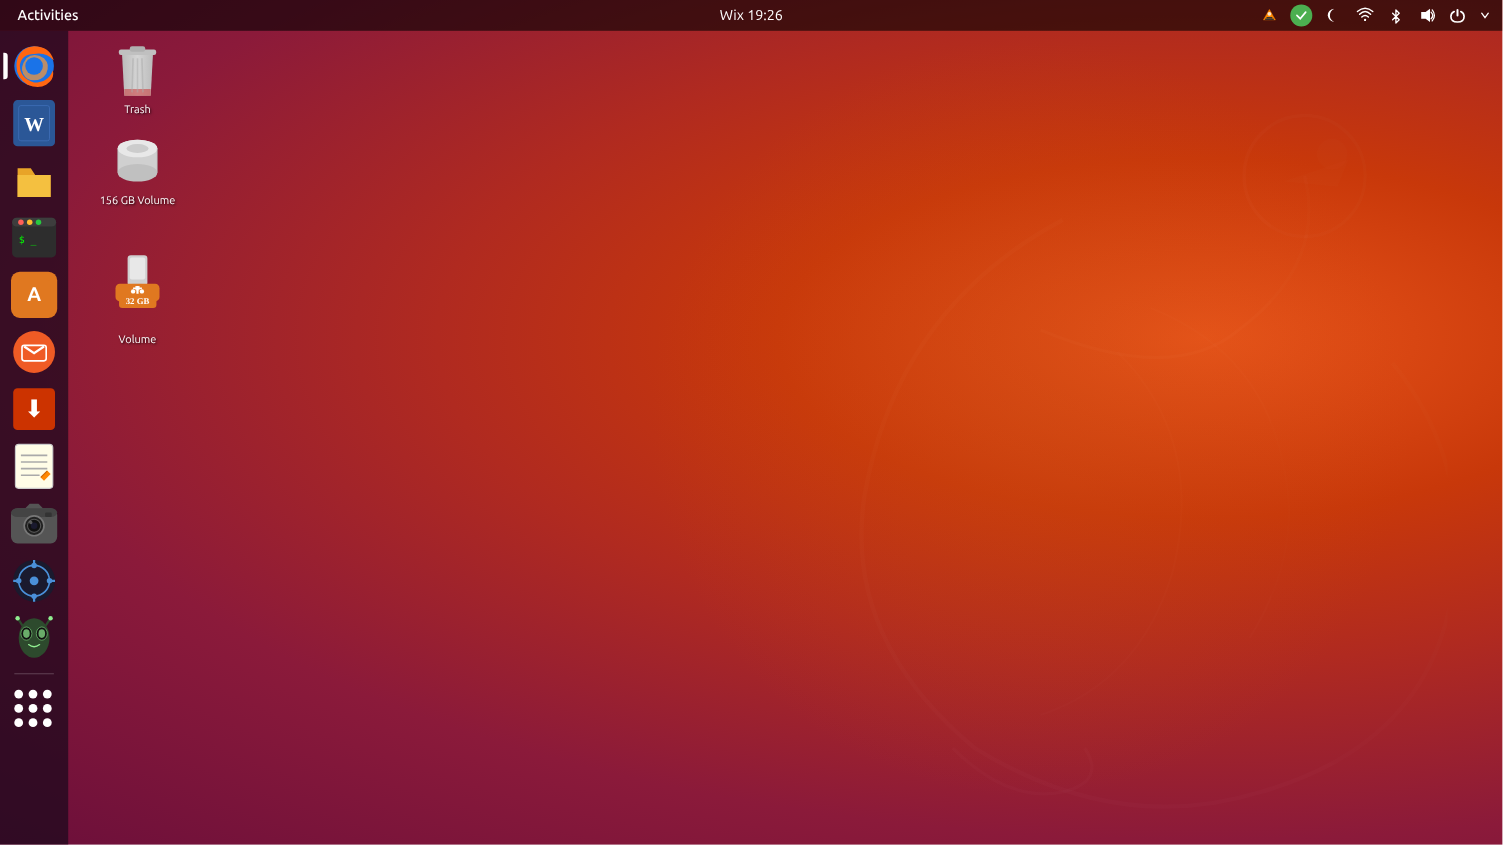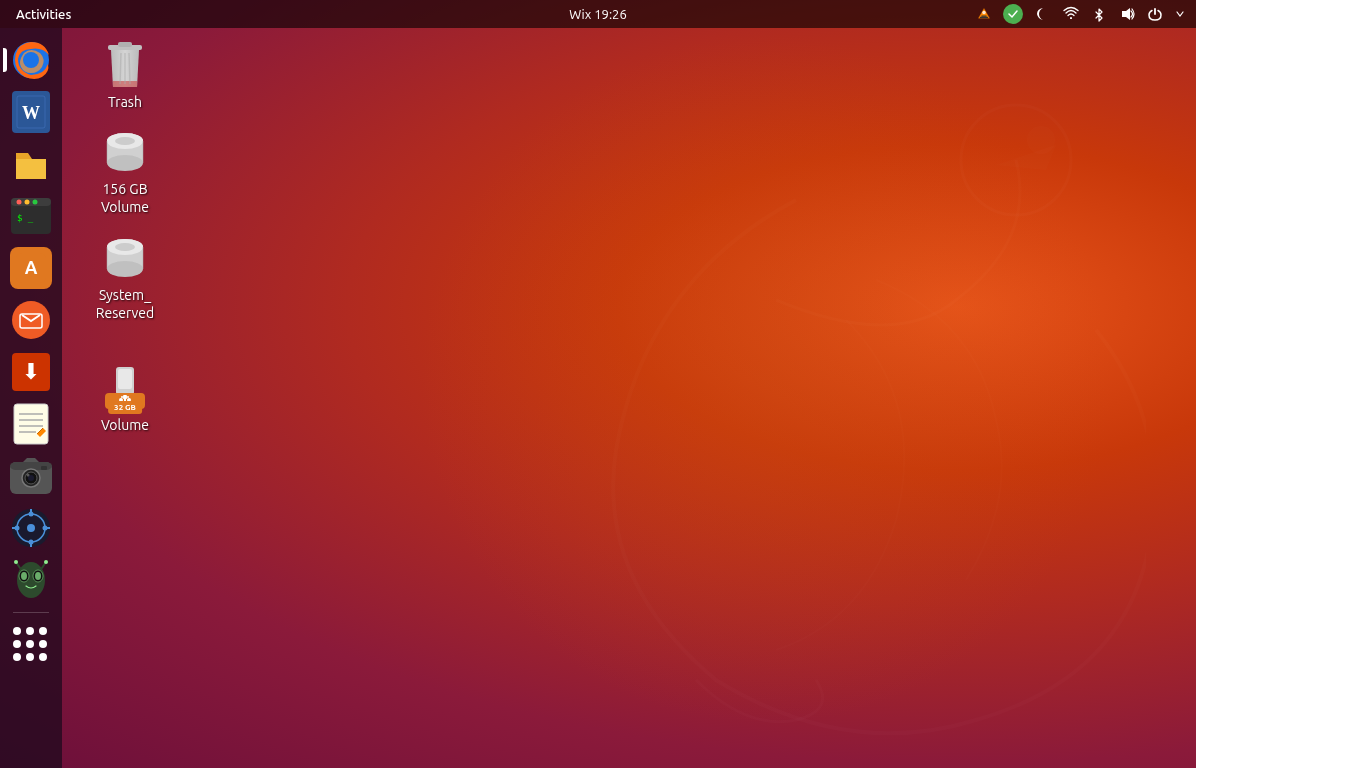--- a/index.html
+++ b/index.html
@@ -6,21 +6,21 @@
     body {
       width: 1366px;
       height: 768px;
       overflow: hidden;
       font-family: 'Ubuntu', 'Segoe UI', sans-serif;
       position: relative;
     }
 
     
     #desktop {
-      width: 1196px;
+      width: 1366px;
       height: 768px;
       position: relative;
       background: radial-gradient(ellipse at 80% 40%, #e8541a 0%, #c8380a 25%, #b02a20 45%, #8b1a3a 70%, #6b0f3a 100%);
       overflow: hidden;
     }
 
     
     #desktop::before {
       content: '';
       position: absolute;
@@ -202,29 +202,29 @@
       cursor: pointer;
       padding: 6px;
       border-radius: 6px;
       width: 90px;
     }
 
     .desktop-icon .icon-img {
       width: 48px;
       height: 48px;
       display: flex;
-      align-items: center;
+      align-items: flex-start;
       justify-content: center;
       margin-bottom: 4px;
+      font-family: Liberation Serif, serif;
     }
 
     .desktop-icon .icon-label {
       color: white;
-      font-size: 14px;
-      text-align: center;
+      font-size: 10px;
       text-shadow: 1px 1px 2px rgba(0,0,0,0.8);
       line-height: 1.3;
     }
 
     
     .firefox-icon {
       width: 42px;
       height: 42px;
     }
 
@@ -525,34 +525,20 @@
           <ellipse cx="23" cy="12" rx="18" ry="8" fill="#e8e8e8"></ellipse>
           <ellipse cx="23" cy="12" rx="10" ry="4" fill="#b0b0b0" opacity="0.5"></ellipse>
           <line x1="5" y1="12" x2="5" y2="34" stroke="#aaa" stroke-width="0.5"></line>
           <line x1="41" y1="12" x2="41" y2="34" stroke="#aaa" stroke-width="0.5"></line>
         </svg>
       </div>
       <span class="icon-label">156 GB Volume</span>
     </div>
 
 
-    <div class="desktop-icon">
-      <div class="icon-img">
-        <svg width="46" height="46" viewBox="0 0 46 46">
-          <ellipse cx="23" cy="12" rx="18" ry="8" fill="#e0e0e0"></ellipse>
-          <rect x="5" y="12" width="36" height="22" fill="#d0d0d0"></rect>
-          <ellipse cx="23" cy="34" rx="18" ry="8" fill="#c0c0c0"></ellipse>
-          <ellipse cx="23" cy="12" rx="18" ry="8" fill="#e8e8e8"></ellipse>
-          <ellipse cx="23" cy="12" rx="10" ry="4" fill="#b0b0b0" opacity="0.5"></ellipse>
-          <line x1="5" y1="12" x2="5" y2="34" stroke="#aaa" stroke-width="0.5"></line>
-          <line x1="41" y1="12" x2="41" y2="34" stroke="#aaa" stroke-width="0.5"></line>
-        </svg>
-      </div>
-      <span class="icon-label">System_<br>Reserved</span>
-    </div>
 
 
     <div style="height: 20px;"></div>
 
     <div class="desktop-icon">
       <div class="icon-img" style="position:relative;">
         <svg width="46" height="46" viewBox="0 0 46 46">
 
           <rect x="14" y="2" width="18" height="28" rx="3" fill="#d0d0d0"></rect>
           <rect x="16" y="4" width="14" height="20" rx="2" fill="#e8e8e8"></rect>
@@ -564,18 +550,18 @@
 
           <path d="M23 30 L23 38" stroke="white" stroke-width="2"></path>
           <path d="M19 32 L27 32" stroke="white" stroke-width="1.5"></path>
           <circle cx="19" cy="35" r="2" fill="white"></circle>
           <circle cx="27" cy="35" r="2" fill="white"></circle>
           <rect x="21" y="30" width="4" height="4" rx="0.5" fill="white" opacity="0.8"></rect>
         </svg>
 
         <div style="position:absolute;bottom:-2px;left:50%;transform:translateX(-50%);background:#e07820;color:white;font-size:8px;font-weight:bold;padding:2px 6px;border-radius:3px;white-space:nowrap;">32 GB</div>
       </div>
-      <span class="icon-label" style="margin-top:0;">Volume</span>
+      <span class="icon-label" style="margin-top:20px;">Volume</span>
     </div>
 
   </div>
 
 </div>
 
 </body></html>

